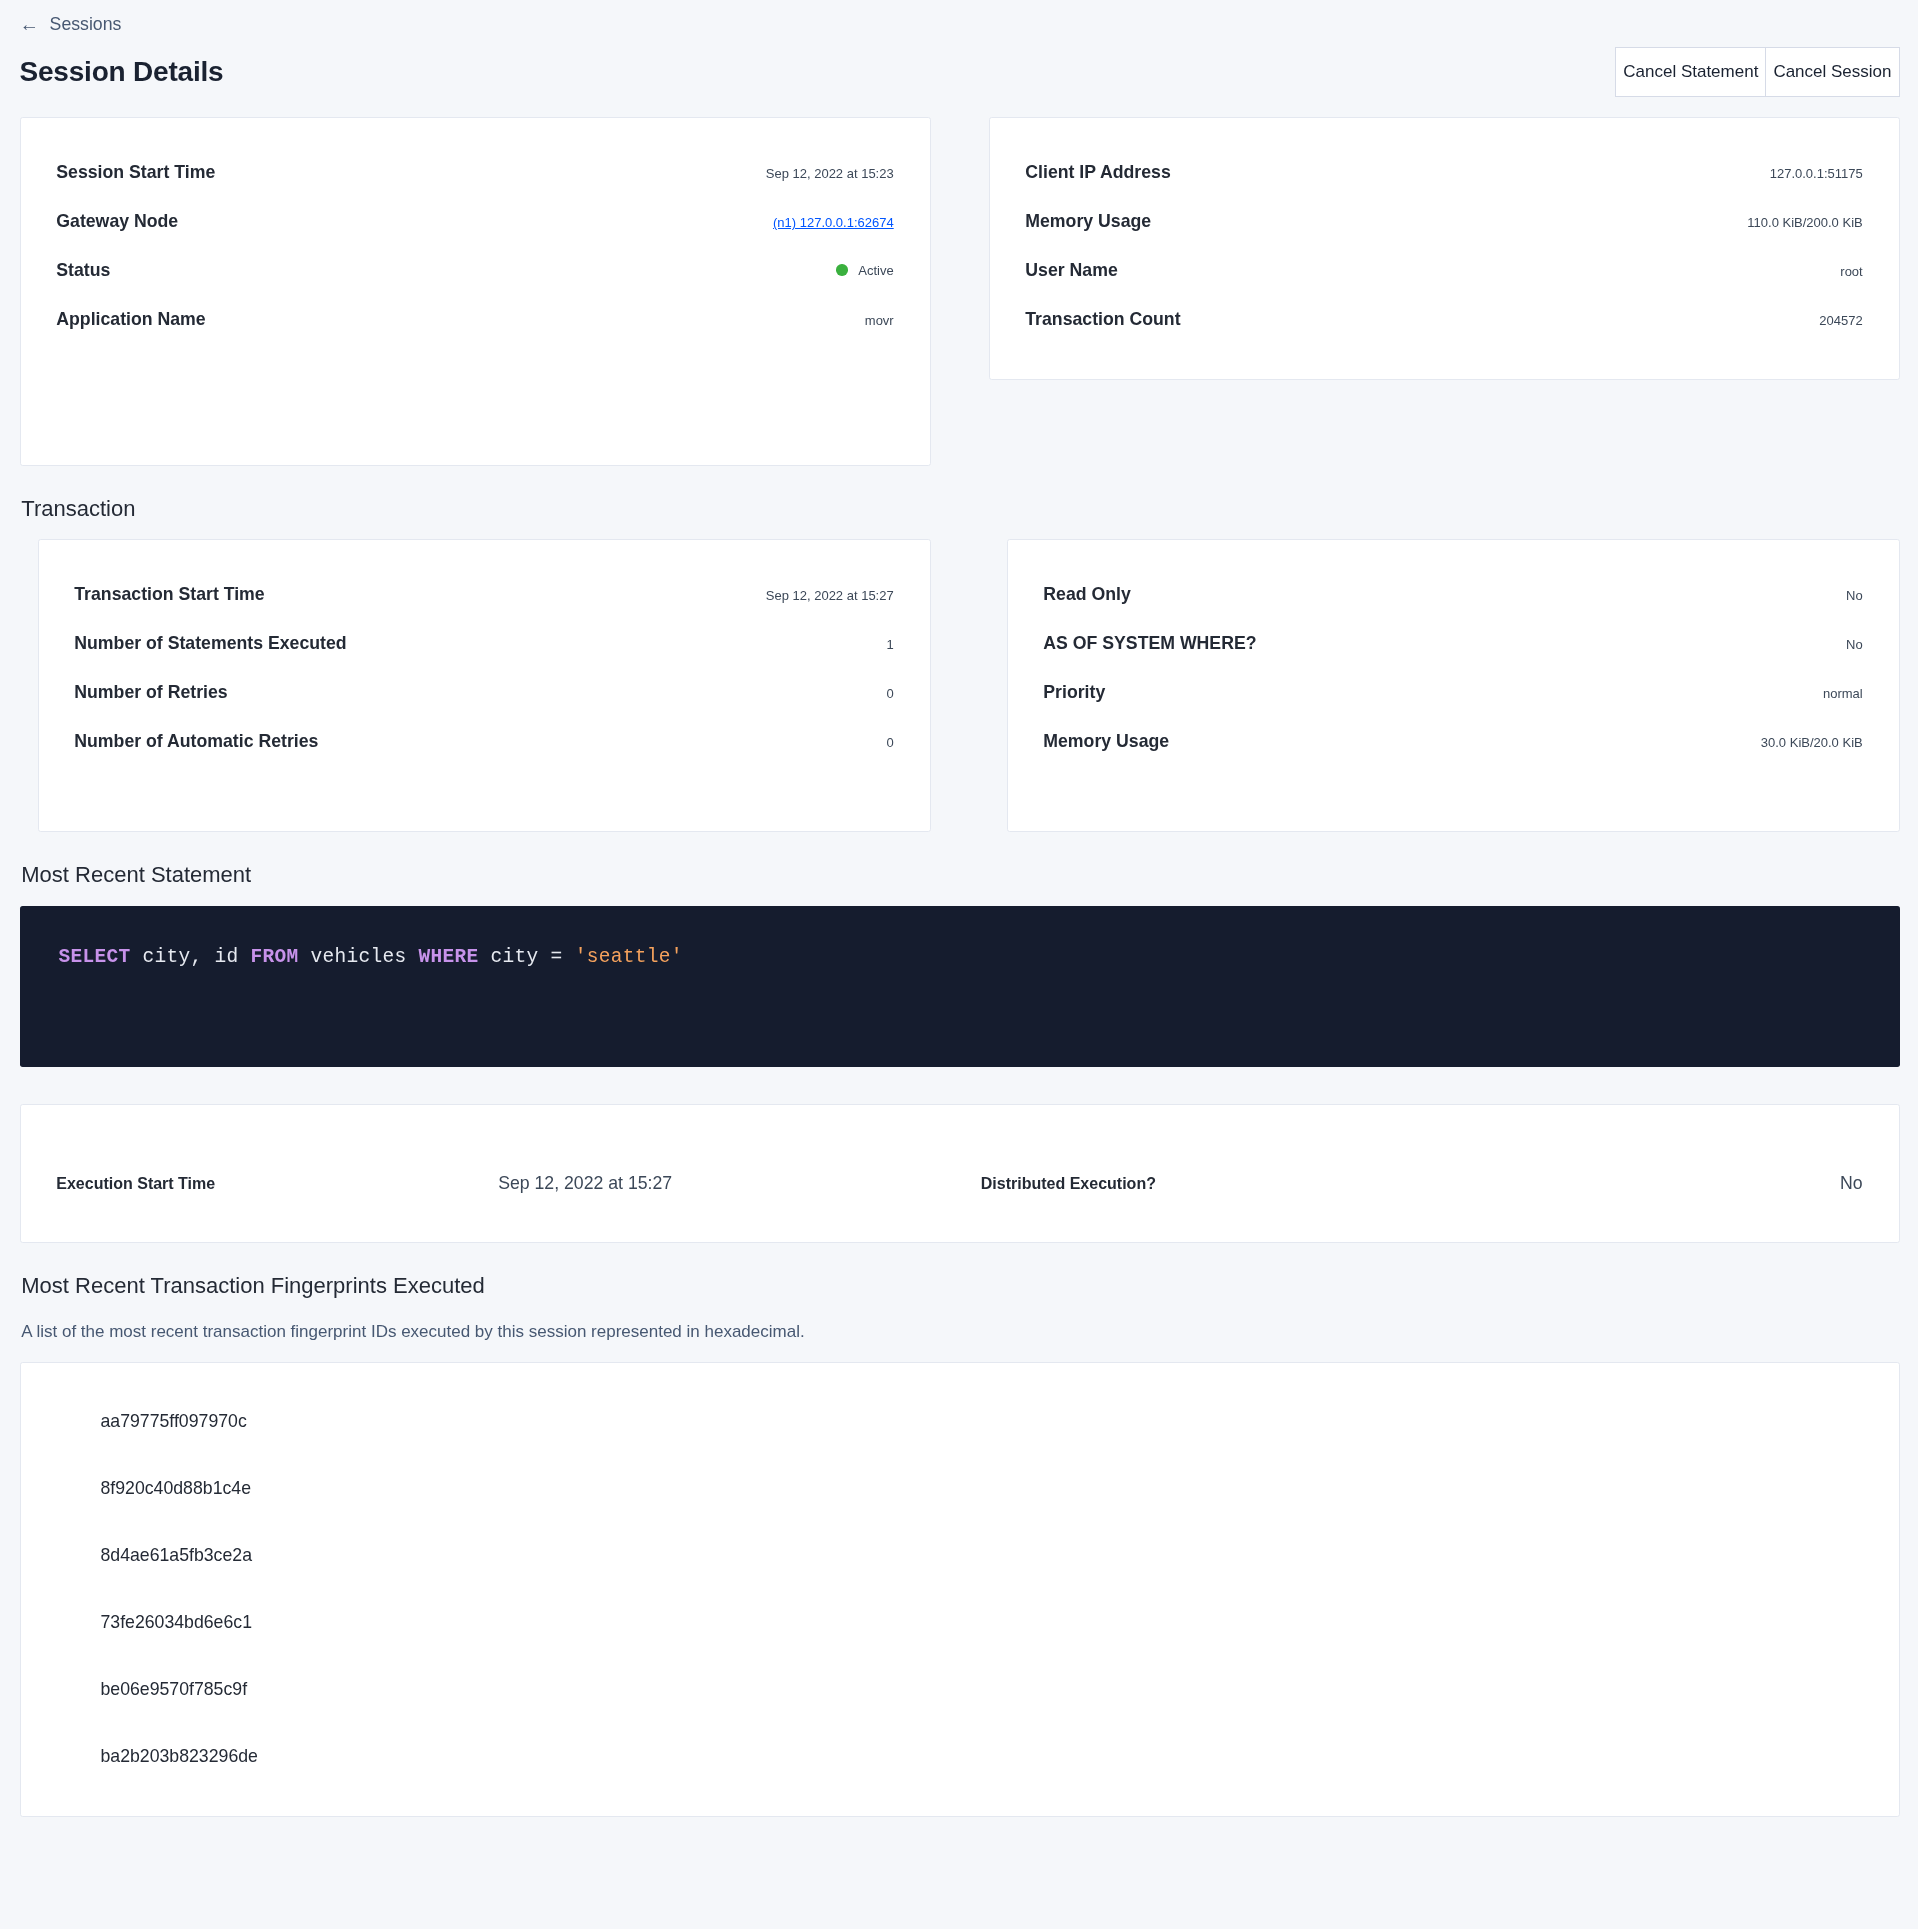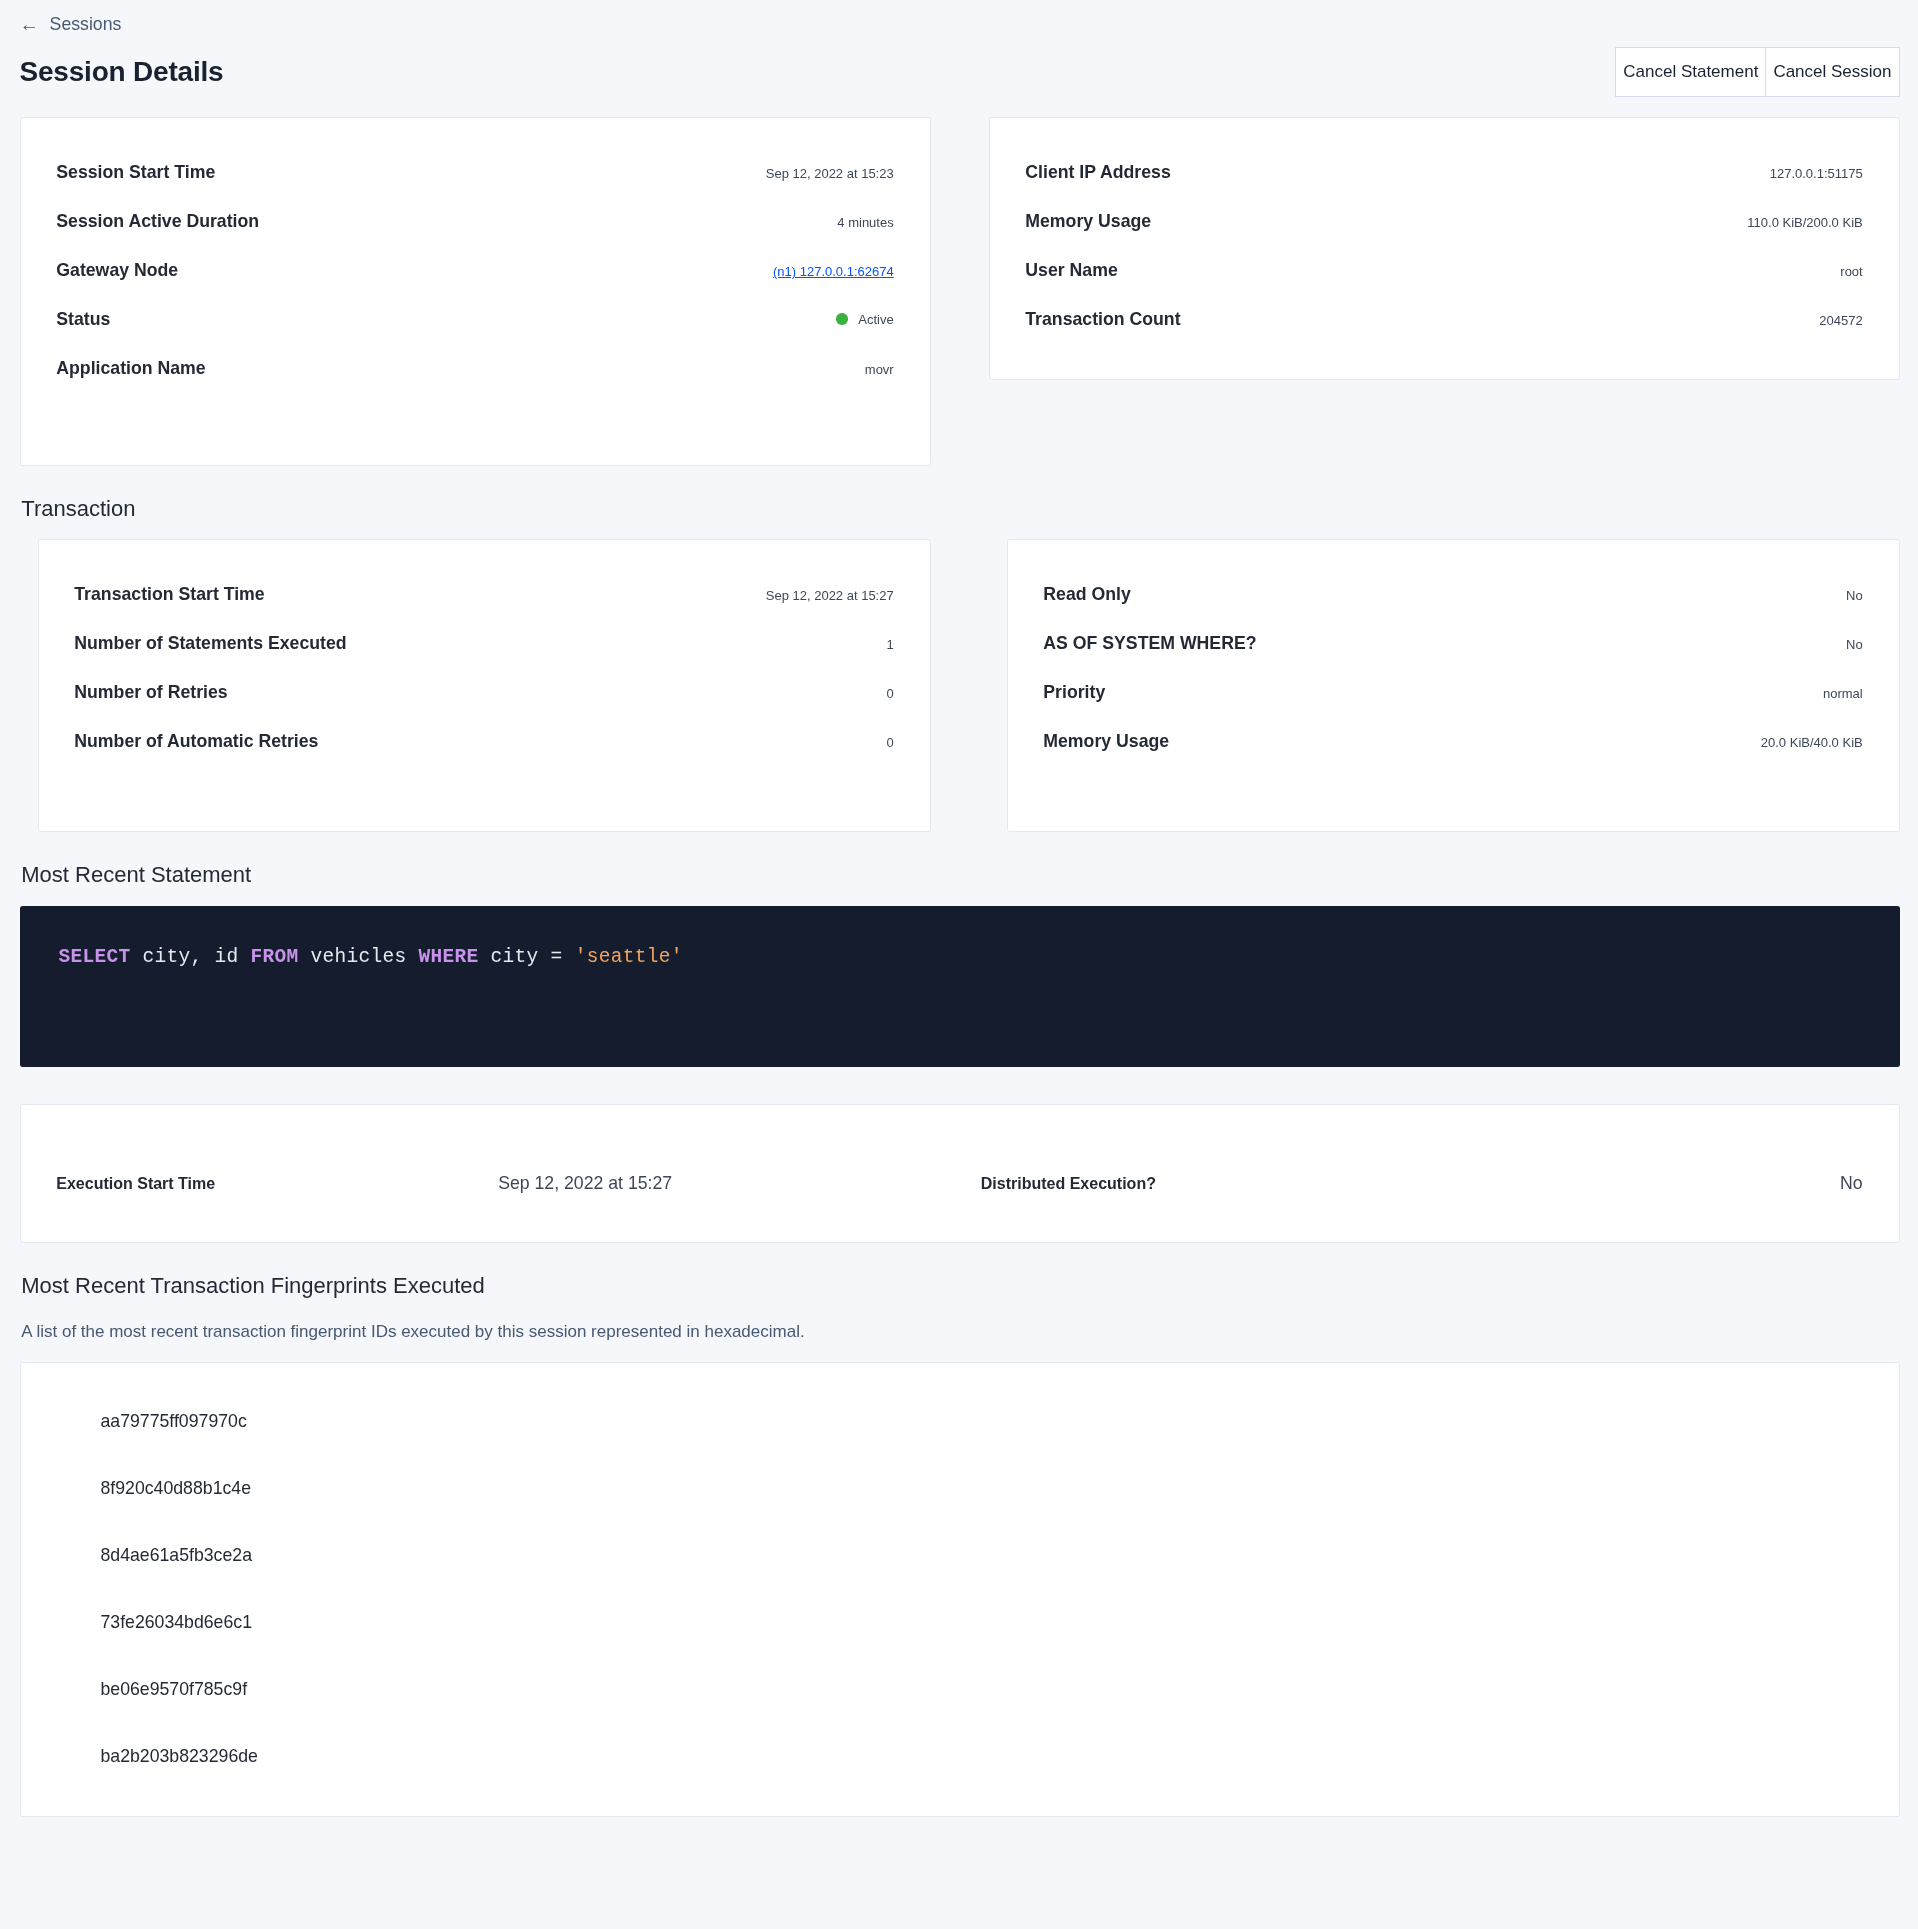--- a/index.html
+++ b/index.html
@@ -183,24 +183,20 @@
     </div>
   </div>
 
   <div class="row2">
     <div class="card tall">
       <div class="kv">
         <span class="k">Session Start Time</span>
         <span class="v">Sep 12, 2022 at 15:23</span>
       </div>
       <div class="kv">
-        <span class="k">Session Active Duration</span>
-        <span class="v">4 minutes</span>
-      </div>
-      <div class="kv">
         <span class="k">Gateway Node</span>
         <a class="v link" href="#">(n1) 127.0.0.1:62674</a>
       </div>
       <div class="kv">
         <span class="k">Status</span>
         <span class="v status-val">
           <span class="dot"></span>
           <span>Active</span>
         </span>
       </div>
@@ -260,21 +256,21 @@
       <div class="kv">
         <span class="k">AS OF SYSTEM WHERE?</span>
         <span class="v">No</span>
       </div>
       <div class="kv">
         <span class="k">Priority</span>
         <span class="v">normal</span>
       </div>
       <div class="kv">
         <span class="k">Memory Usage</span>
-        <span class="v">20.0 KiB/40.0 KiB</span>
+        <span class="v">30.0 KiB/20.0 KiB</span>
       </div>
     </div>
   </div>
 
   <div class="section-title">Most Recent Statement</div>
 
   <div class="sql-box">
     <span class="kw">SELECT</span><span class="plain"> city, id </span><span class="kw">FROM</span><span class="plain"> vehicles </span><span class="kw">WHERE</span><span class="plain"> city = </span><span class="str">'seattle'</span>
   </div>
 

